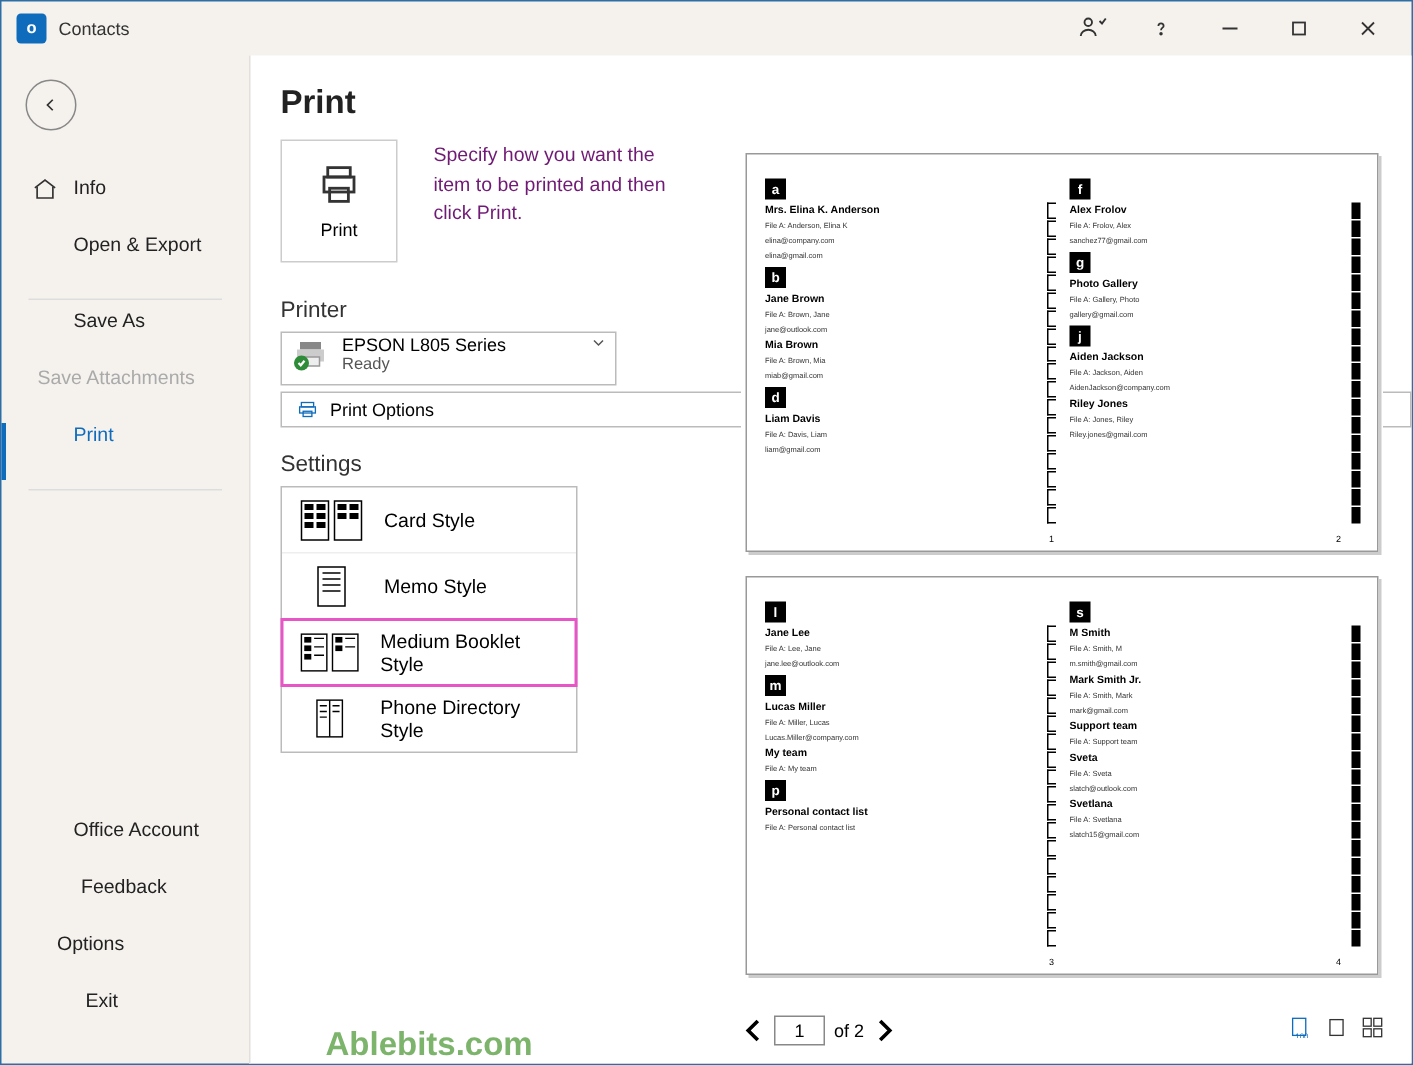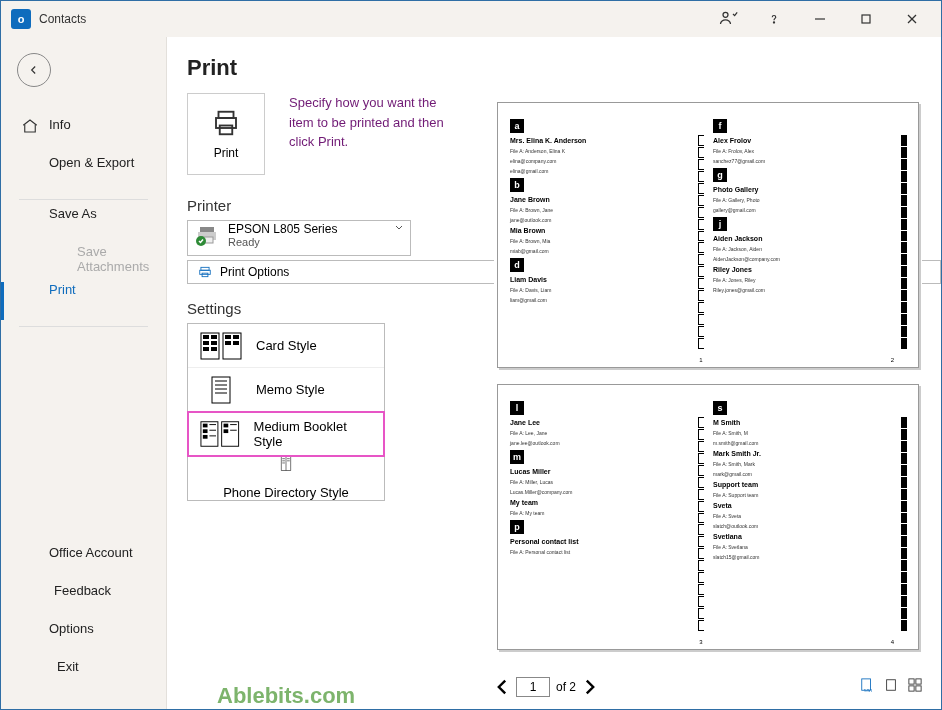--- a/index.html
+++ b/index.html
@@ -33,21 +33,21 @@
   .info-icon { margin-left: auto; margin-right: 300px; color: #0f6cbd; }
   .printer-select { width: 224px; height: 36px; border: 1px solid #bbb; display: flex; padding: 2px 6px; gap: 8px; margin-bottom: 4px; }
   .printer-select .chev { margin-left: auto; }
   .printer-text { display: flex; flex-direction: column; line-height: 1.1; }
   .printer-text .pname { font-size: 12px; }
   .printer-text .pstatus { font-size: 11px; color: #555; }
   .print-options { border: 1px solid #bbb; padding: 4px 10px; display: inline-flex; align-items: center; gap: 8px; font-size: 12px; margin-bottom: 10px; }
   .print-options svg { width: 14px; height: 14px; }
   .settings-list { width: 198px; border: 1px solid #bbb; }
   .settings-item { height: 44px; display: flex; align-items: center; gap: 14px; padding: 0 12px; font-size: 13px; border-bottom: 1px solid #eee;}
-  .settings-item:last-child { border-bottom: 0; flex-direction: column; }
+  .settings-item:last-child { border-bottom: 0; }
   .settings-item svg { width: 42px; height: 28px; }
   .settings-item.selected { outline: 2px solid #e755c6; outline-offset: -1px; position: relative; }
   .ablebits { color: #7db46c; font-size: 22px; font-weight: 600; margin-top: auto; margin-bottom: 0; margin-left: 30px;}
   
   .preview-area { position: absolute; left: 494px; top: 102px; width: 428px; height: 552px; background: #fff; border-left: 0; }
   .page { width: 422px; height: 266px; border: 1px solid #999; box-shadow: 2px 2px 0 #ccc; margin: 0 auto 16px; display: flex; padding: 16px 12px 6px; position: relative; gap: 10px;}
   .col { flex: 1; display: flex; flex-direction: column; gap: 4px; position: relative;}
   .letterbox { width: 14px; height: 14px; background: #000; color: #fff; font-size: 9px; display: flex; align-items: center; justify-content: center; font-weight: bold;}
   .contact-name { font-size: 7px; font-weight: bold; }
   .contact-line { font-size: 5px; color: #333; }
@@ -118,36 +118,36 @@
             </svg>
           <span>Info</span>
         </div>
         <div class="nav-item" style="padding-left:48px">
           <span>Open &amp; Export</span>
         </div>
         <div class="nav-sep"></div>
         <div class="nav-item" style="padding-left:48px">
           <span>Save As</span>
         </div>
-        <div class="nav-item disabled" style="padding-left:76px">
+        <div class="nav-item disabled" style="padding-left:24px">
           <span>Save Attachments</span>
         </div>
         <div class="nav-item active" style="padding-left:45px">
           <span>Print</span>
         </div>
         <div class="nav-sep"></div>
       </div>
       <div class="nav nav-bottom">
         <div class="nav-item" style="padding-left:48px">
             <span>Office Account</span>
           </div>
         <div class="nav-item" style="padding-left:53px">
             <span>Feedback</span>
           </div>
-        <div class="nav-item" style="padding-left:48px">
+        <div class="nav-item" style="padding-left:37px">
             <span>Options</span>
           </div>
         <div class="nav-item" style="padding-left:56px">
             <span>Exit</span>
           </div>
       </div>
     </div>
 
     <div class="main">
       <div class="page-title">Print</div>

